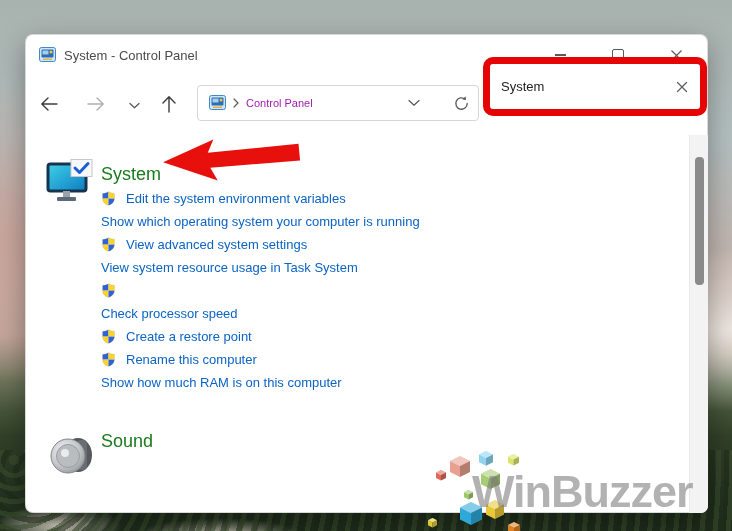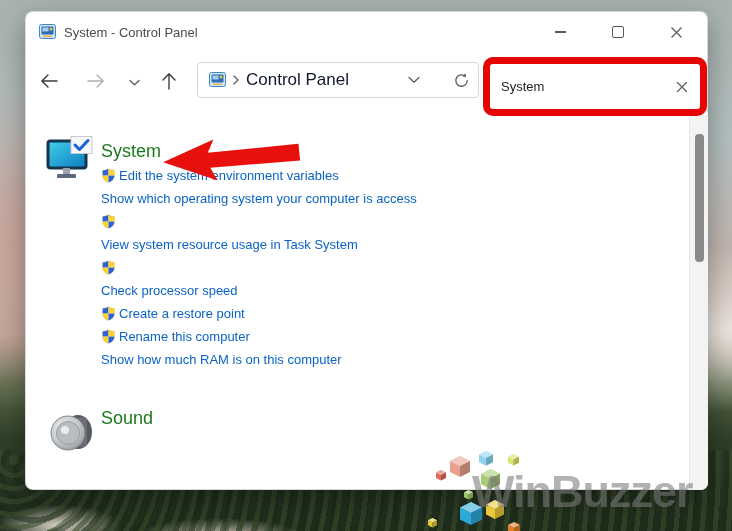--- a/index.html
+++ b/index.html
@@ -19,40 +19,40 @@
       linear-gradient(180deg,#a8b2ae 0%,#b3bfbf 26%,#c2b3ac 50%,#c0a79c 63%,#5a6a4b 72%,#324129 82%,#243321 92%,#1e2c1c 100%);
   }
   .trees{
     position:absolute;left:0;right:0;top:450px;height:81px;
     background:
       repeating-radial-gradient(circle at 14px 10px, rgba(60,80,46,.55) 0 5px, rgba(0,0,0,0) 5px 13px),
       repeating-radial-gradient(circle at 34px 22px, rgba(28,42,22,.5) 0 6px, rgba(0,0,0,0) 6px 15px);
   }
   
   .window{
-    position:absolute;left:25px;top:11px;width:683px;height:479px;
+    position:absolute;left:25px;top:34px;width:683px;height:479px;
     background:#fff;border-radius:8px;border:1px solid rgba(0,0,0,.15);
     box-shadow:0 10px 28px rgba(0,0,0,.35);box-sizing:border-box;
   }
   .titlebar{position:absolute;left:0;top:0;right:0;height:42px;}
   .tb-icon{position:absolute;left:13px;top:12px;width:17px;height:16px;}
   .tb-title{position:absolute;left:38px;top:13px;font-size:13px;color:#4b4b4b;white-space:nowrap;}
   .capbtn{position:absolute;top:5px;width:46px;height:30px;display:flex;align-items:center;justify-content:center;}
   .capbtn.min{left:511px}.capbtn.max{left:569px}.capbtn.close{left:627px}
   .glyph-min{width:11px;height:1.4px;background:#5a5a5a;}
   .glyph-max{width:10px;height:10px;border:1.2px solid #5a5a5a;border-radius:2px;}
   
   .navbtn{position:absolute;width:26px;height:26px;display:flex;align-items:center;justify-content:center;}
   .nav-back{left:10px;top:56px}.nav-fwd{left:57px;top:56px}.nav-hist{left:95px;top:57px}.nav-up{left:130px;top:56px}
   .addressbar{
     position:absolute;left:171px;top:50px;width:282px;height:36px;
     border:1px solid #d6d6d6;border-radius:4px;background:#fff;box-sizing:border-box;
     display:flex;align-items:center;padding:0 8px 0 11px;gap:7px;
   }
-  .ab-text{font-size:17px;color:#0f172a;white-space:nowrap;}
+  .ab-text{font-size:11px;color:#a21caf;white-space:nowrap;}
   .ab-spacer{flex:1;}
   
   .search-annot{
     position:absolute;left:483px;top:57px;width:224px;height:59px;box-sizing:border-box;
     border:7px solid #e60505;border-radius:10px;background:#fff;
     display:flex;align-items:center;z-index:5;
   }
   .search-input{
     border:none;outline:none;flex:1;font-size:13px;color:#222;padding:0 0 0 11px;
     font-family:"Liberation Sans","DejaVu Sans",sans-serif;background:transparent;min-width:0;
@@ -63,21 +63,21 @@
   .scroll-thumb{position:absolute;left:5px;top:22px;width:9px;height:128px;background:#8a8a8a;border-radius:4px;}
   .group-icon{position:absolute;}
   .sys-icon{left:20px;top:124px;}
   .snd-icon{left:23px;top:399px;}
   .group-heading{position:absolute;left:75px;font-size:18px;color:#1b7a1e;white-space:nowrap;cursor:pointer;}
   .h-system{top:129px;}
   .h-sound{top:396px;text-align:center;}
   .linklist{position:absolute;left:75px;display:flex;flex-direction:column;}
   .links-system{top:152px;}
   .links-sound{top:419px;}
-  .linkrow{height:23px;display:flex;align-items:center;gap:3px;}
+  .linkrow{height:23px;display:flex;align-items:center;gap:10px;}
   .tasklink{font-size:13px;color:#0b63c4;white-space:nowrap;cursor:pointer;}
   .shield{width:15px;height:15px;flex:0 0 auto;}
   
   .red-arrow{position:absolute;left:160px;top:137px;z-index:6;transform:rotate(-2deg);}
   
   .watermark{position:absolute;z-index:20;}
   .wm-logo{left:424px;top:450px;}
   .wm-text{
     left:472px;top:466px;font-size:45px;font-weight:bold;letter-spacing:-1px;
     color:rgba(122,122,122,.58);white-space:nowrap;
@@ -198,26 +198,27 @@
   <div class="group-heading h-system">System</div>
 
   <div class="linklist links-system">
     <div class="linkrow">
       <svg class="shield" viewBox="0 0 16 16">
           <use href="#uac-shield"></use>
         </svg>
       <span class="tasklink">Edit the system environment variables</span>
     </div>
     <div class="linkrow">
-      <span class="tasklink">Show which operating system your computer is access</span>
-    </div>
-    <div class="linkrow">
-      <svg class="shield" viewBox="0 0 16 16">
-          <use href="#uac-shield"></use>
-        </svg>
+      <span class="tasklink">Show which operating system your computer is running</span>
+    </div>
+    <div class="linkrow">
+      <svg class="shield" viewBox="0 0 16 16">
+          <use href="#uac-shield"></use>
+        </svg>
+      <span class="tasklink">View advanced system settings</span>
     </div>
     <div class="linkrow">
       <span class="tasklink">View system resource usage in Task System</span>
     </div>
     <div class="linkrow">
       <svg class="shield" viewBox="0 0 16 16">
           <use href="#uac-shield"></use>
         </svg>
     </div>
     <div class="linkrow">

